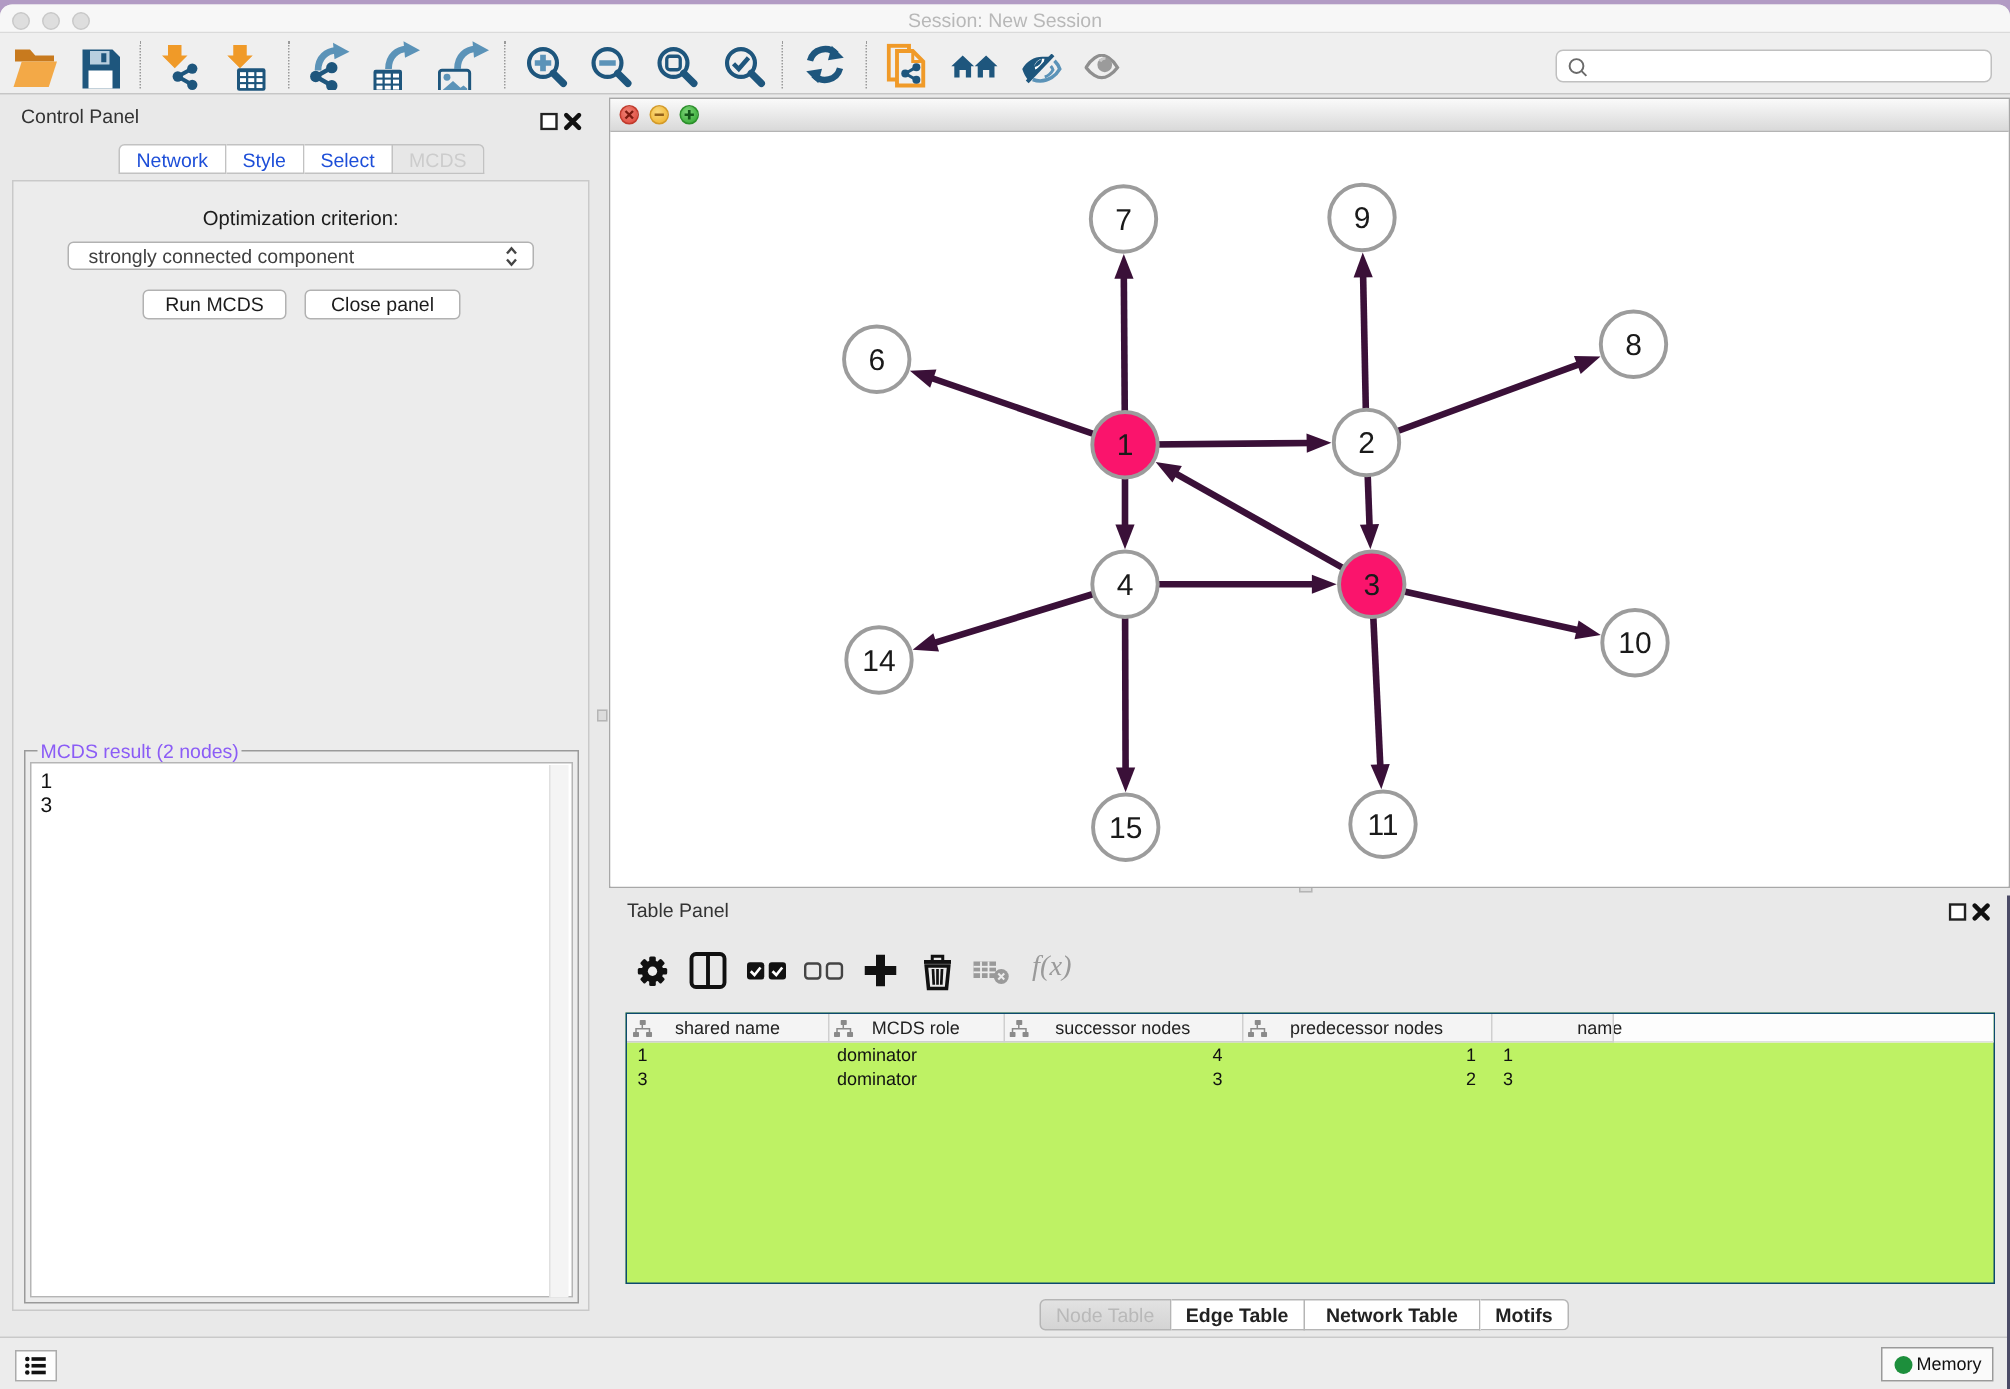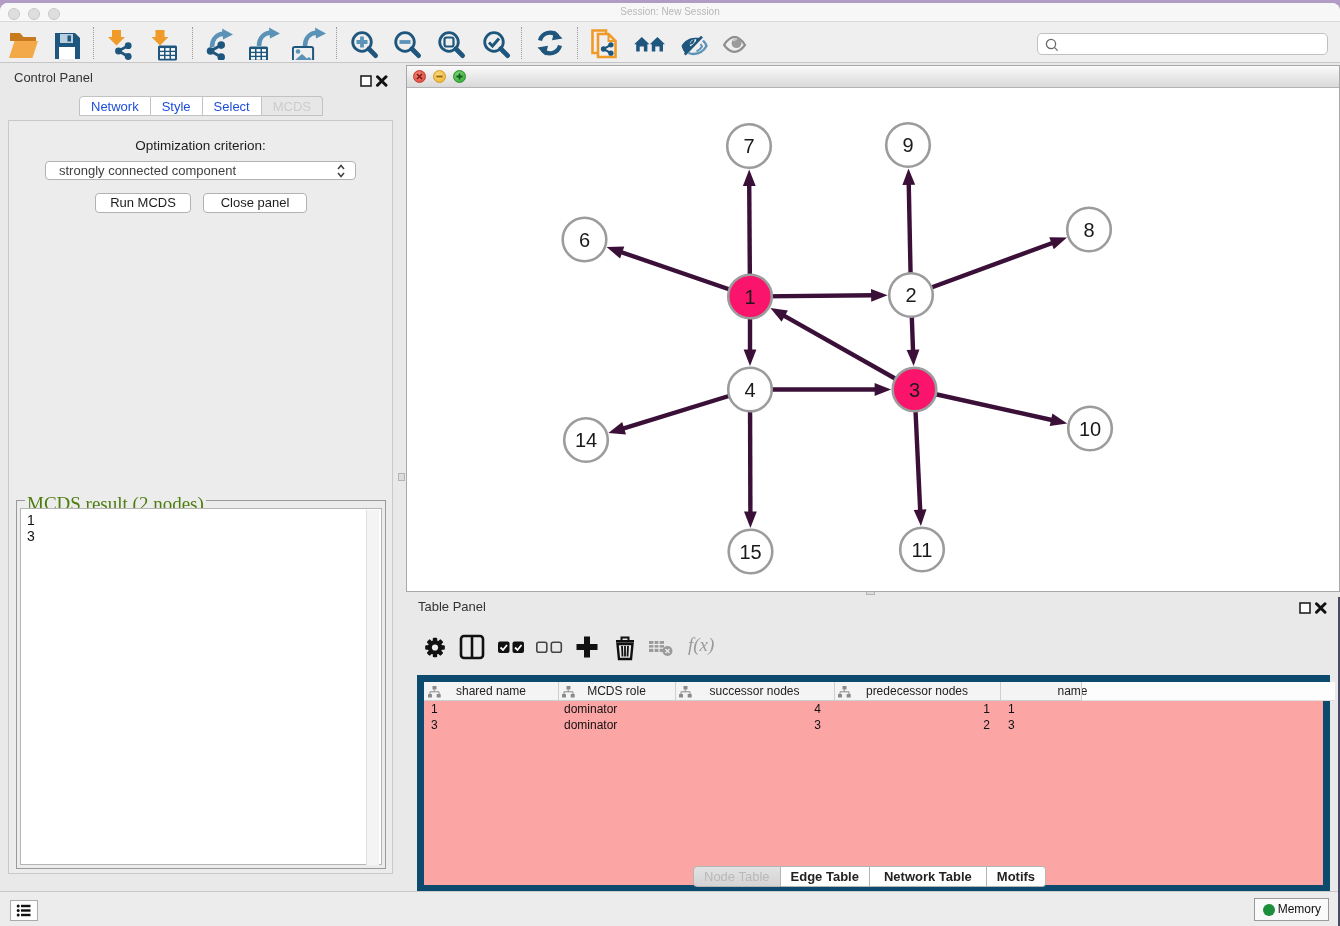--- a/index.html
+++ b/index.html
@@ -1,47 +1,47 @@
 <!DOCTYPE html>
 <html><head>
 <meta charset="utf-8">
 <style>
   * { margin:0; padding:0; box-sizing:border-box; }
   html,body { width:1340px; height:926px; overflow:hidden; }
   body { font-family:"Liberation Sans", sans-serif; background:#b29bc4; position:relative; }
   .abs { position:absolute; }
   .win { position:absolute; left:0; top:3px; width:1340px; height:923px; background:#e9e9e9; border-radius:8px 8px 0 0; }
   .titlebar { position:absolute; left:0; top:3px; width:1340px; height:19px; background:#f7f7f7; border-radius:8px 8px 0 0; border-bottom:1px solid #dadada; }
-  .ttext { position:absolute; left:0; top:3px; width:1340px; text-align:center; font-size:10px; color:#b8b8b8; }
+  .ttext { position:absolute; left:0; top:3px; width:1340px; text-align:center; font-size:13px; color:#b8b8b8; }
   .tl { position:absolute; top:5px; width:12px; height:12px; border-radius:50%; background:#dedede; border:1px solid #c9c9c9; }
   .toolbar { position:absolute; left:0; top:22px; width:1340px; height:41px; background:#efefef; border-bottom:1px solid #c6c6c6; }
   .tsep { position:absolute; top:5px; height:32px; width:1px; border-left:1px dotted #9a9a9a; }
   .searchbox { position:absolute; left:1037px; top:11px; width:291px; height:22px; background:#fff; border:1px solid #c0c0c0; border-radius:5px; }
   
   .cp-head { position:absolute; left:14px; top:70px; font-size:13px; color:#333; }
   .tabrow { position:absolute; top:96px; height:20px; display:flex; }
   .tab { height:20px; font-size:13px; color:#1d4ed8; background:#fff; border:1px solid #c2c2c2; border-left:none; padding:0 11px; display:flex; align-items:center; justify-content:center; }
   .tab.first { border-left:1px solid #c2c2c2; border-radius:4px 0 0 0; }
   .tab.last { border-radius:0 4px 0 0; }
   .tab.sel { background:#e7e7e7; color:#cccccc; }
   .cp-box { position:absolute; left:8px; top:120px; width:385px; height:754px; background:#ececec; border:1px solid #c9c9c9; }
   .combo { position:absolute; left:36px; top:40px; width:311px; height:19px; background:#fff; border:1px solid #b2b2b2; border-radius:4px; font-size:13px; color:#404040; line-height:17px; padding-left:13px; }
   .btn { position:absolute; height:20px; background:#fff; border:1px solid #b2b2b2; border-radius:4px; font-size:13px; color:#1c1c1c; text-align:center; line-height:18px; }
   .fieldset { position:absolute; left:7px; top:379px; width:370px; height:369px; border:1px solid #9a9a9a; }
-  .fslabel { position:absolute; left:8px; top:-8px; background:#ececec; font-size:19px; color:#4d7c0f; padding:0 2px;font-family:Liberation Serif, serif; }
+  .fslabel { position:absolute; left:8px; top:-8px; background:#ececec; font-size:13px; color:#8b5cf6; padding:0 2px; }
   .fsinner { position:absolute; left:3px; top:7px; width:362px; height:357px; background:#fff; border:1px solid #b5b5b5; font-size:14px; color:#111; line-height:16px; padding:3px 0 0 6px; }
   .fsscroll { position:absolute; right:2px; top:1px; width:13px; height:355px; background:#f4f4f4; border-left:1px solid #e0e0e0; }
   
   .netwin { position:absolute; left:406px; top:65px; width:934px; height:527px; border:1px solid #a8a8a8; background:#fff; }
   .nettitle { position:absolute; left:0; top:0; width:932px; height:22px; background:linear-gradient(#fafafa,#d9d9d9); border-bottom:1px solid #b4b4b4; }
   .nt-text { position:absolute; left:0; top:3px; width:100%; text-align:center; font-weight:bold; font-size:13px; color:#1c1c1c; }
   .light { position:absolute; top:4px; width:13px; height:13px; border-radius:50%; }
   
   .tp-head { position:absolute; left:418px; top:599px; font-size:13px; color:#333; }
-  .tablebox { position:absolute; left:417px; top:675px; width:913px; height:217px; background:#fca5a5; border:7px solid #0c4a6e; }
+  .tablebox { position:absolute; left:417px; top:675px; width:913px; height:181px; background:#bef264; border:1px solid #0c4a6e; }
   .thead { position:absolute; left:0; top:0; width:658px; height:19px; background:#f4f4f4; border-bottom:1px solid #cfcfcf; }
   .hcell { position:absolute; top:0; height:19px; font-size:12px; color:#222; text-align:center; line-height:19px; }
   .hsep { position:absolute; top:0; width:1px; height:19px; background:#cfcfcf; }
   .cell { position:absolute; font-size:12px; color:#111; }
   .btabs { position:absolute; top:866px; height:21px; display:flex; left:693px; }
   .btab { height:21px; font-size:13px; font-weight:bold; color:#222; background:#fff; border:1px solid #b5b5b5; border-left:none; padding:0 10px; display:flex; align-items:center; }
   .btab.first { border-left:1px solid #b5b5b5; border-radius:4px 0 0 4px; }
   .btab.last { border-radius:0 4px 4px 0; }
   .btab.sel { background:linear-gradient(#e2e2e2,#d4d4d4); color:#b9b9b9; font-weight:normal; }
   .statusbar { position:absolute; left:0; top:891px; width:1340px; height:35px; background:#ececec; border-top:1px solid #c9c9c9; }

